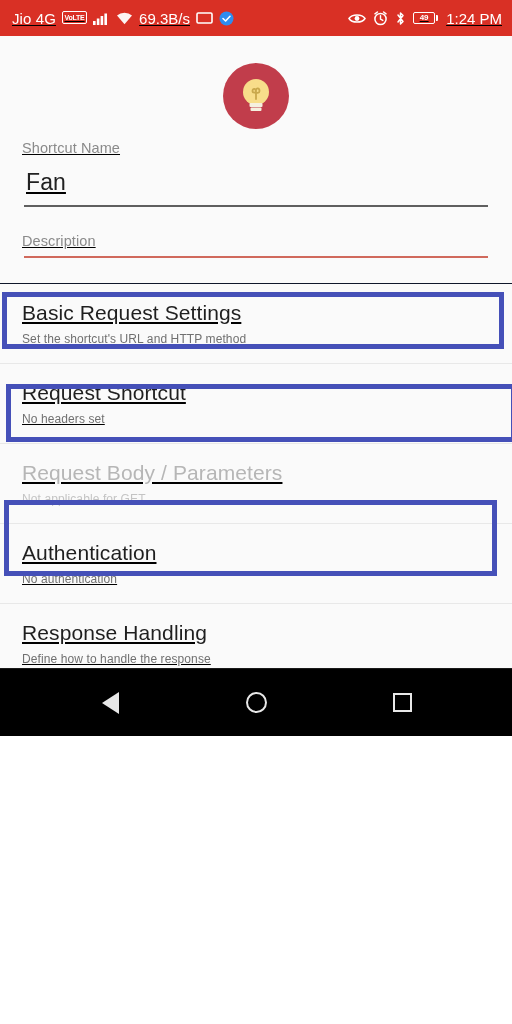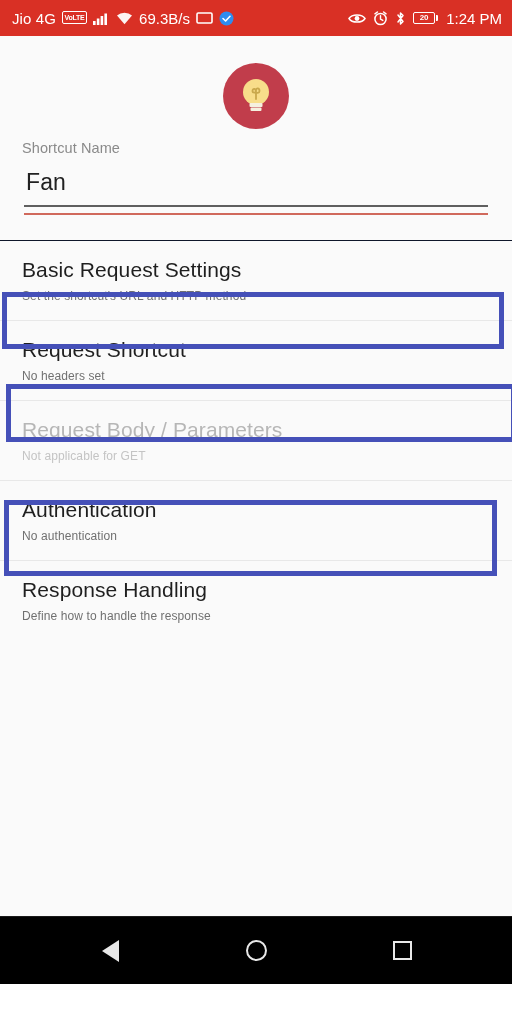--- a/index.html
+++ b/index.html
@@ -8,24 +8,25 @@
     width: 512px;
     height: 1024px;
     overflow: hidden;
     background: #ffffff;
     font-family: "Liberation Sans", sans-serif;
   }
 
   #screen {
     position: relative;
     width: 512px;
-    height: 984px;
+    height: 736px;
     background: #14b8a6;
     display: flex;
     flex-direction: column;
+    text-decoration: underline;
   }
 
   
   .status-bar {
     height: 36px;
     background: #d93025;
     display: flex;
     align-items: center;
     padding: 0 10px 0 12px;
     color: #ffffff;
@@ -311,21 +312,21 @@
           <path d="M2 2.8 L4.4 1" stroke="#fff" stroke-width="1.5" stroke-linecap="round"></path>
           <path d="M13 2.8 L10.6 1" stroke="#fff" stroke-width="1.5" stroke-linecap="round"></path>
         </svg>
       </span>
       <span class="sicon">
         <svg width="11" height="15" viewBox="0 0 11 15">
           <path d="M3 4 L8 10.5 L5.5 13 L5.5 2 L8 4.5 L3 11" fill="none" stroke="#fff" stroke-width="1.5" stroke-linejoin="round" stroke-linecap="round"></path>
         </svg>
       </span>
       <span class="batt">
-        <span class="batt-body">20</span>
+        <span class="batt-body">49</span>
         <span class="batt-tip"></span>
       </span>
       <span class="clock">1:24 PM</span>
     </div>
   </div>
 
 
   <div class="content">
 
     <div class="icon-area">
@@ -340,20 +341,21 @@
     </div>
 
     <div class="form-area">
 
       <div class="field-label">Shortcut Name</div>
       <div class="text-field">
         <div class="field-value">Fan</div>
         <div class="field-underline"></div>
       </div>
 
+      <div class="field-label second">Description</div>
       <div class="text-field">
         <div class="field-underline error"></div>
       </div>
 
     </div>
 
     <div class="list-section">
       <div class="list-item">
         <div class="list-title">Basic Request Settings</div>
         <div class="list-sub">Set the shortcut's URL and HTTP method</div>

